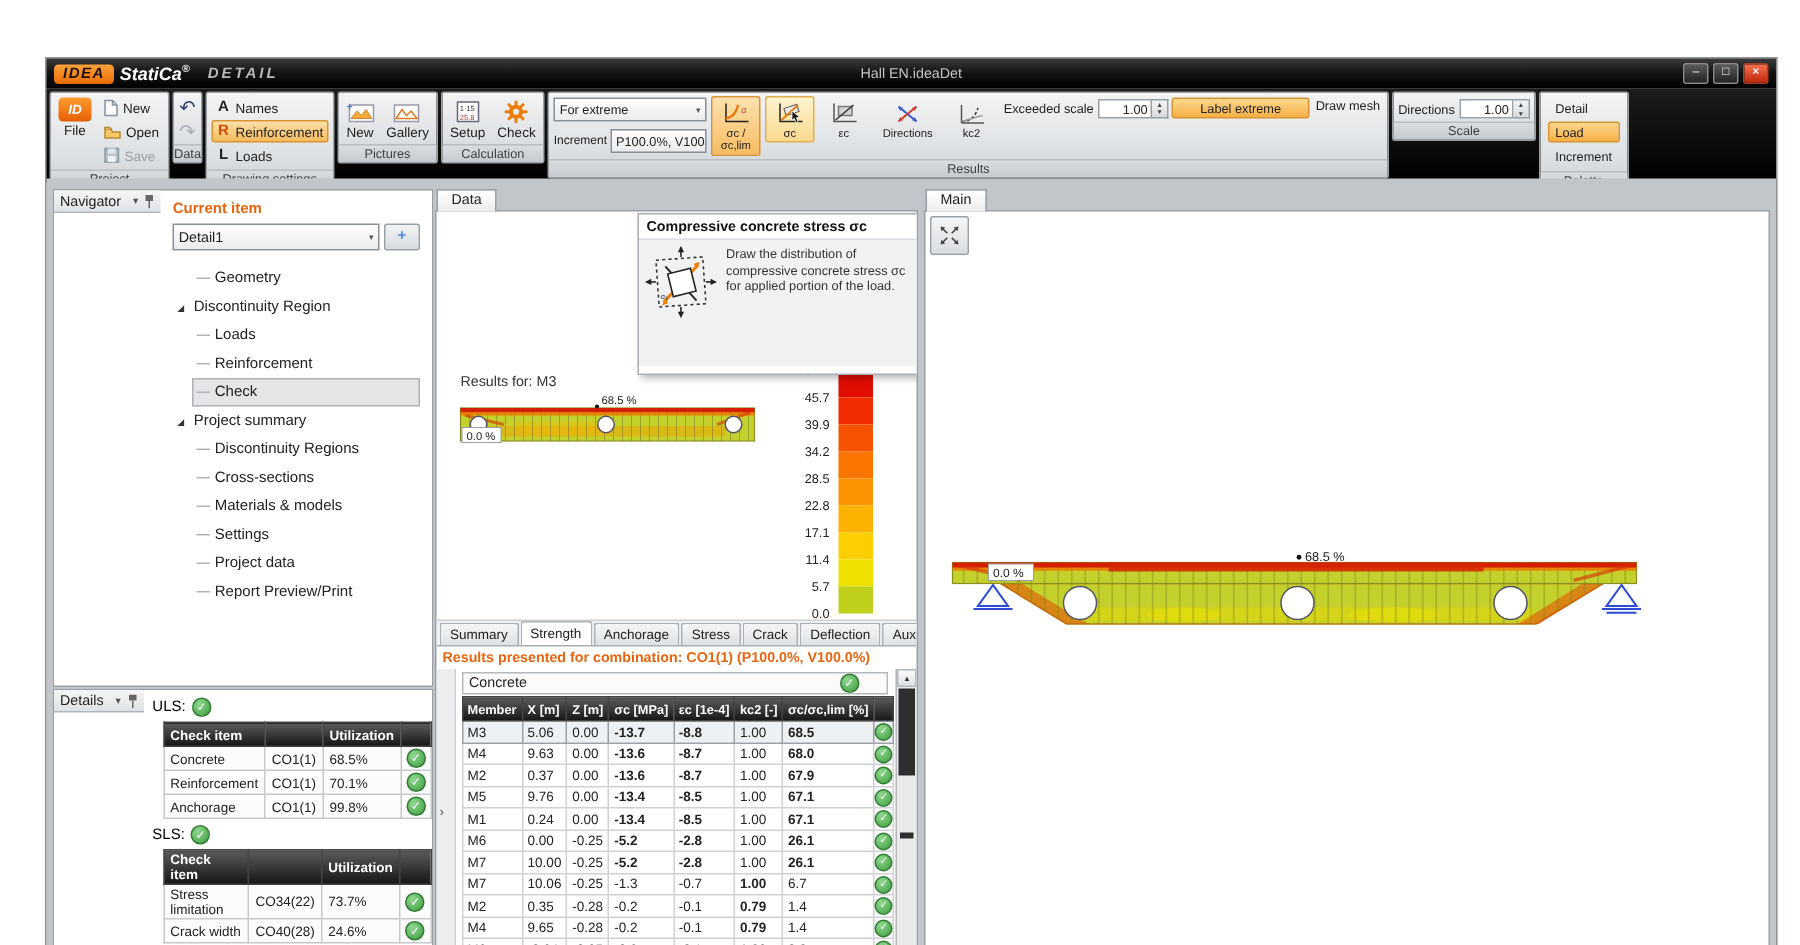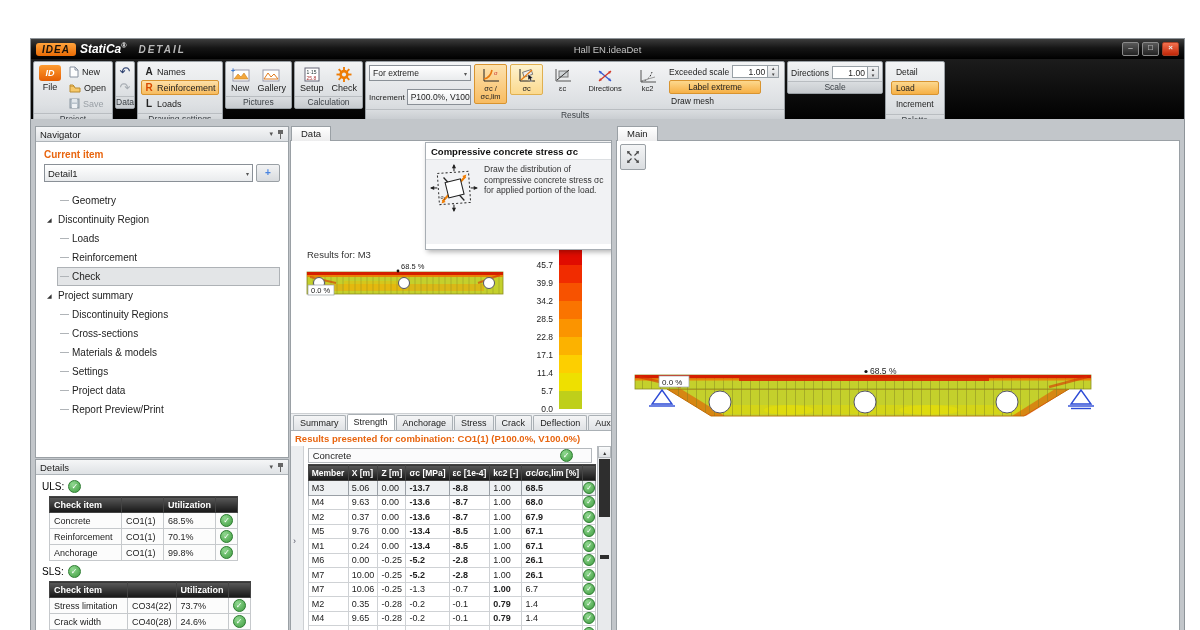--- a/index.html
+++ b/index.html
@@ -39,32 +39,32 @@
   .spin .val{width:30px;background:#fff;border:1px solid #98a0a6;font-size:8.5px;text-align:right;padding:0 2px;line-height:12px;}
   .spin .arrows{width:10px;display:flex;flex-direction:column;border:1px solid #98a0a6;border-left:none;background:linear-gradient(#f2f3f4,#d8dbde);}
   .spin .arrows span{flex:1;font-size:4.5px;line-height:5px;text-align:center;color:#444;}
   .ribtn{width:29px;display:flex;flex-direction:column;align-items:center;padding:2px 1px 1px;font-size:7.5px;line-height:1.1;text-align:center;color:#222;border:1px solid transparent;border-radius:2px;}
   .ribtn.sel{background:linear-gradient(#fde2ae,#f8bc62);border-color:#d89430;}
   .ribtn.hov{background:linear-gradient(#fdf3cf,#fbd98e);border-color:#e0b050;}
   .ribtn.wide{width:42px;}
   .res-col1{width:102px;display:flex;flex-direction:column;justify-content:space-between;align-self:stretch;padding:1px 0 2px;}
   .inc-row{display:flex;align-items:center;gap:2px;font-size:8px;color:#222;}
   .inc-row .dd{flex:1;}
-  .res-col3{display:flex;flex-direction:column;gap:2px;padding:1px 2px;font-size:8.5px;color:#222;}
+  .res-col3{display:flex;flex-direction:row;gap:2px;padding:1px 2px;font-size:8.5px;color:#222;}
   .exceeded-row{display:flex;align-items:center;gap:3px;}
   .btn-extreme{background:linear-gradient(#fcd88e,#f6b045);border:1px solid #d89430;border-radius:2px;font-size:8.5px;color:#222;text-align:center;padding:1px 6px;width:78px;}
   .drawmesh{padding-left:2px;}
   .palette-col{display:flex;flex-direction:column;gap:2px;padding:1px 2px;font-size:8.5px;color:#222;}
   .pal-btn{padding:0 4px;height:12px;line-height:12px;border:1px solid transparent;border-radius:2px;}
   .pal-btn.load{background:linear-gradient(#fcd88e,#f6b045);border-color:#d89430;}
   .scale-row-g{display:flex;align-items:center;gap:3px;font-size:8.5px;color:#222;padding-top:2px;}
 
   
   .workspace{position:absolute;left:0;right:0;top:80px;bottom:0;background:#c2c6ca;}
-  .panel{position:absolute;border:1px solid #9aa0a5;background:#fff;display:flex;flex-direction:column;}
+  .panel{position:absolute;border:1px solid #9aa0a5;background:#fff;display:flex;flex-direction:row;}
   .phead{height:14px;background:linear-gradient(#f5f6f7,#dfe2e5);border-bottom:1px solid #aeb4b9;font-size:9.5px;color:#222;display:flex;align-items:center;padding:0 4px;gap:4px;flex:0 0 auto;}
   .phead .sp{flex:1;}
   .chev{font-size:7px;color:#555;}
   .panel-navigator{left:4px;top:7px;width:252px;height:330px;}
   .panel-details{left:4px;top:340px;width:252px;height:188px;}
   .ptabs{position:absolute;display:flex;flex-direction:column;}
   .ptabs-data{left:259px;top:7px;width:322px;height:521px;}
   .ptabs-main{left:585px;top:7px;width:564px;height:521px;}
   .tabrow{height:15px;display:flex;align-items:flex-end;padding-left:1px;flex:0 0 auto;}
   .tab{background:linear-gradient(#fff,#ededee);border:1px solid #9aa0a5;border-bottom:none;font-size:9.5px;color:#222;padding:0 9px;height:14px;line-height:14px;position:relative;z-index:2;}

